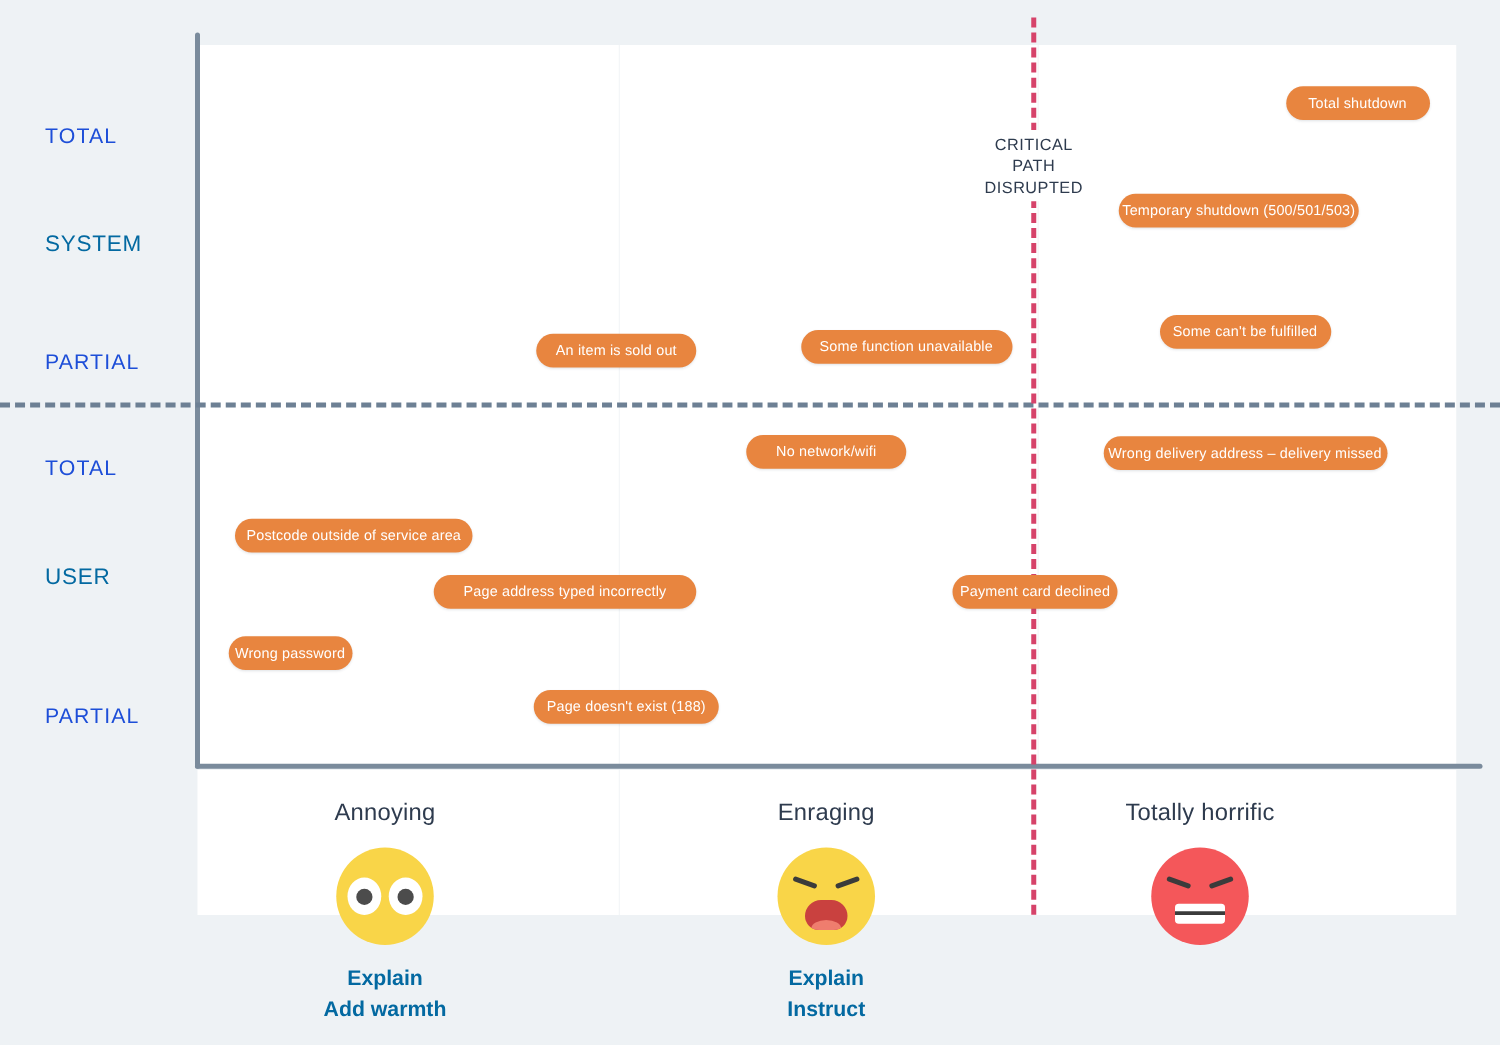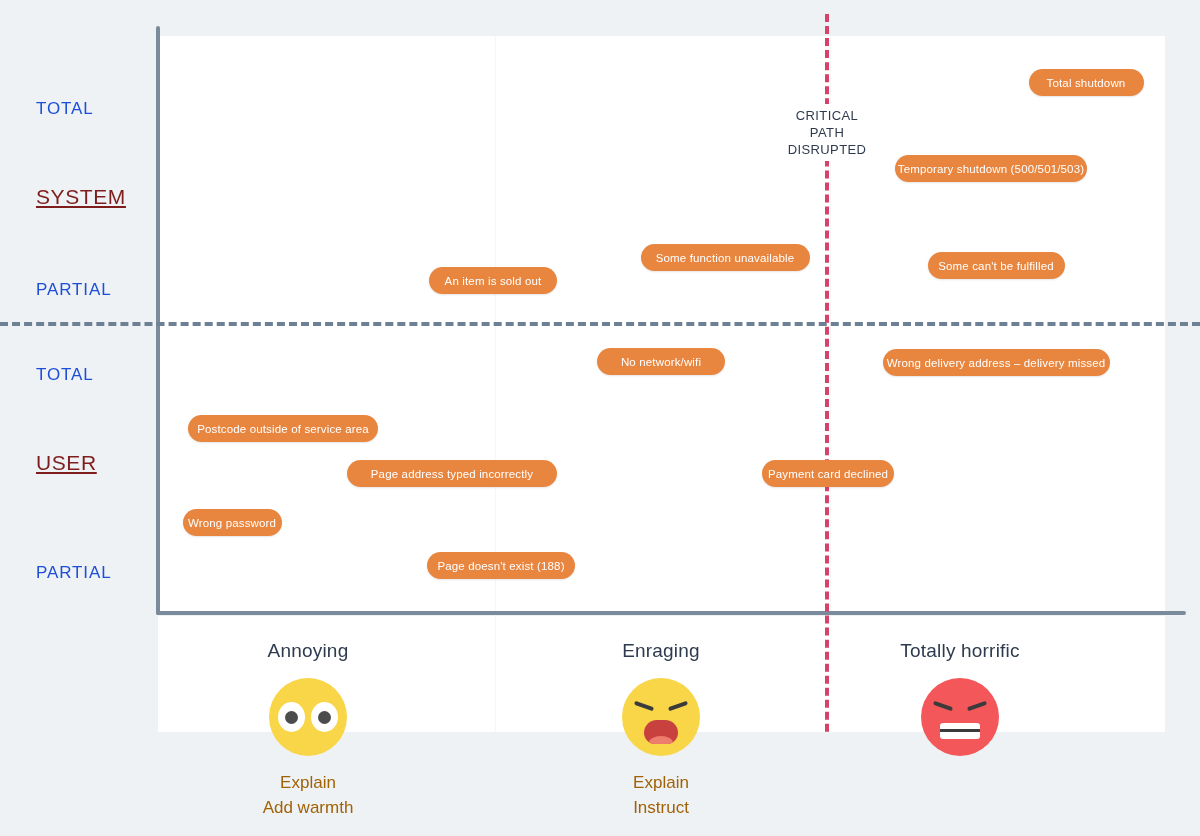--- a/index.html
+++ b/index.html
@@ -126,24 +126,23 @@
 
   
   .tick-label {
     position: absolute;
     font-size: 17px;
     letter-spacing: 0.9px;
     color: #1d4ed8;
   }
   .band-label {
     position: absolute;
-    font-size: 21px;
+    font-size: 18px;
     letter-spacing: 0.6px;
-    color: #7f1d1d;
-    text-decoration: underline;
+    color: #0369a1;
   }
 
   
   .pill {
     position: absolute;
     display: flex;
     align-items: center;
     justify-content: center;
     box-sizing: border-box;
     height: 27px;
@@ -251,23 +250,23 @@
     left: 0;
     top: 6px;
     width: 40px;
     height: 3px;
     background: #3b3b3b;
   }
 
   .mood-actions {
     margin-top: 4px;
     font-size: 17px;
-    font-weight: normal;
+    font-weight: bold;
     line-height: 25px;
-    color: #a16207;
+    color: #0369a1;
   }
 </style>
 </head>
 <body>
 
 <div id="matrix">
 
   <div class="plot-area"></div>
   <div class="footer-area"></div>
 
@@ -290,21 +289,21 @@
   <div class="tick-label" style="left:36px; top:280px;">PARTIAL</div>
 
   <div class="tick-label" style="left:36px; top:365px;">TOTAL</div>
   <div class="band-label" style="left:36px; top:451px;">USER</div>
   <div class="tick-label" style="left:36px; top:563px;">PARTIAL</div>
 
   <div id="pill-layer">
       <div class="pill" style="width: 115px; left: 1028.5px; top: 69px;">Total shutdown</div>
       <div class="pill" style="width: 192px; left: 895px; top: 155px;">Temporary shutdown (500/501/503)</div>
       <div class="pill" style="width: 137px; left: 927.5px; top: 252px;">Some can't be fulfilled</div>
-      <div class="pill" style="width: 169px; left: 640.5px; top: 244px;">Some function unavailable</div>
+      <div class="pill" style="width: 169px; left: 640.5px; top: 264px;">Some function unavailable</div>
       <div class="pill" style="width: 128px; left: 429px; top: 267px;">An item is sold out</div>
       <div class="pill" style="width: 227px; left: 882.5px; top: 349px;">Wrong delivery address – delivery missed</div>
       <div class="pill" style="width: 128px; left: 597px; top: 348px;">No network/wifi</div>
       <div class="pill" style="width: 190px; left: 188px; top: 415px;">Postcode outside of service area</div>
       <div class="pill" style="width: 132px; left: 762px; top: 460px;">Payment card declined</div>
       <div class="pill" style="width: 210px; left: 347px; top: 460px;">Page address typed incorrectly</div>
       <div class="pill" style="width: 99px; left: 182.5px; top: 509px;">Wrong password</div>
       <div class="pill" style="width: 148px; left: 427px; top: 552px;">Page doesn't exist (188)</div>
     </div>
 

